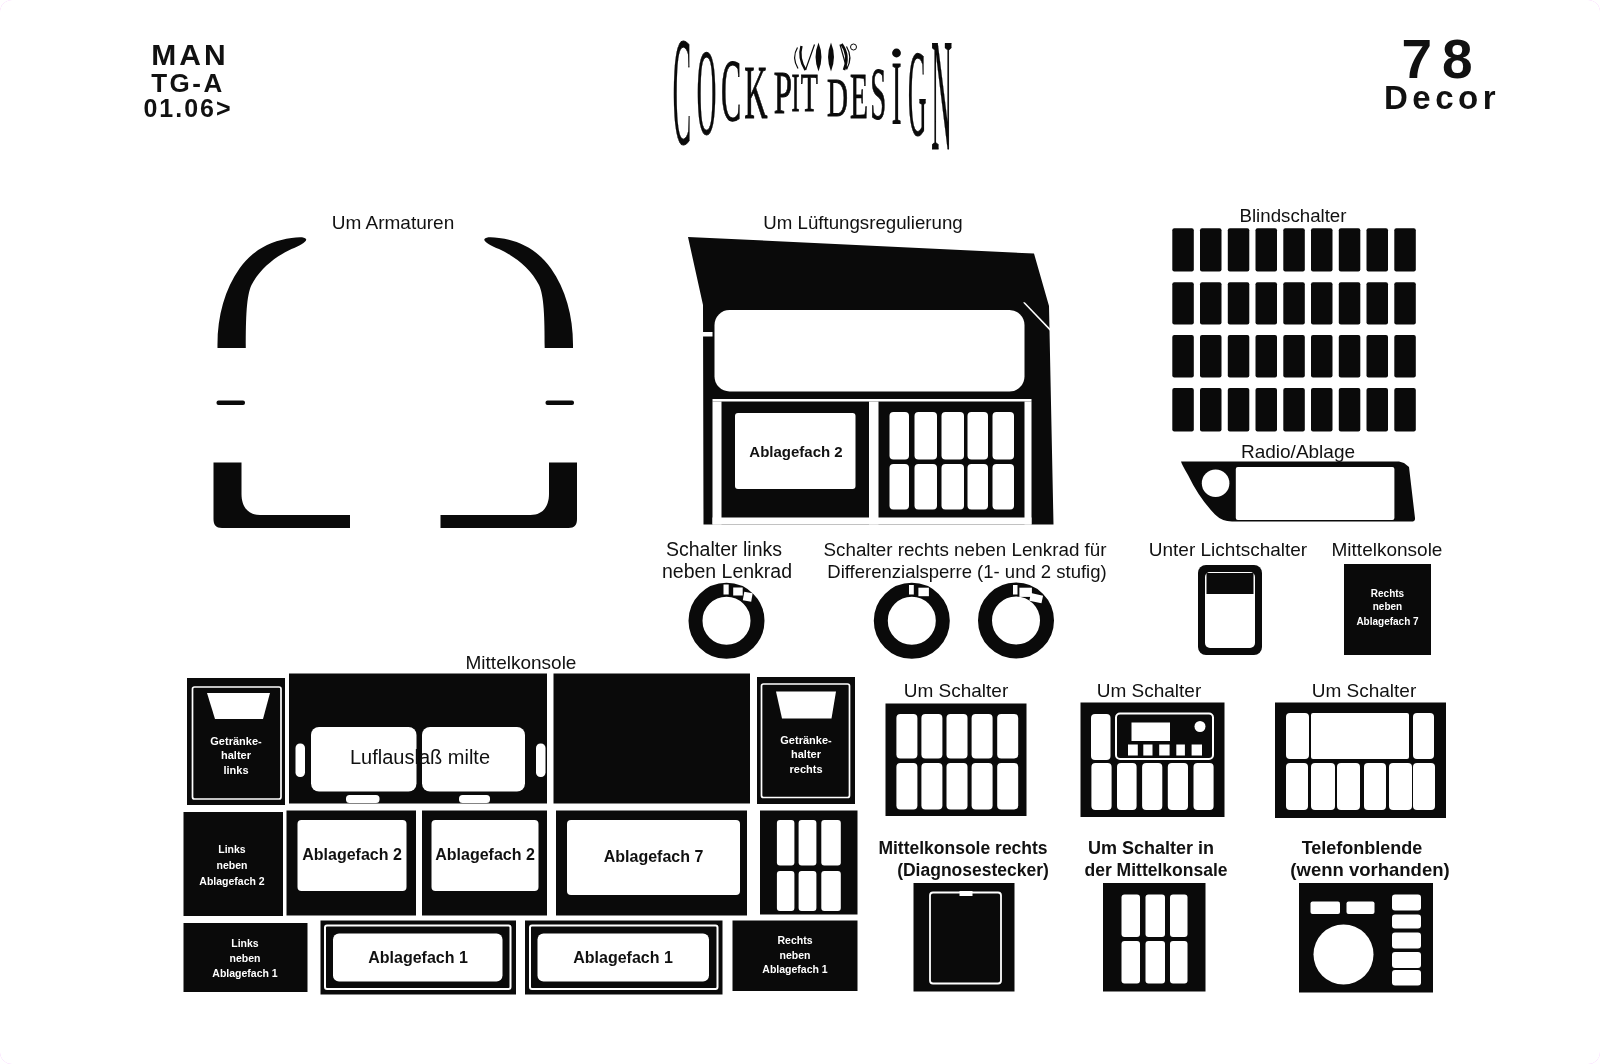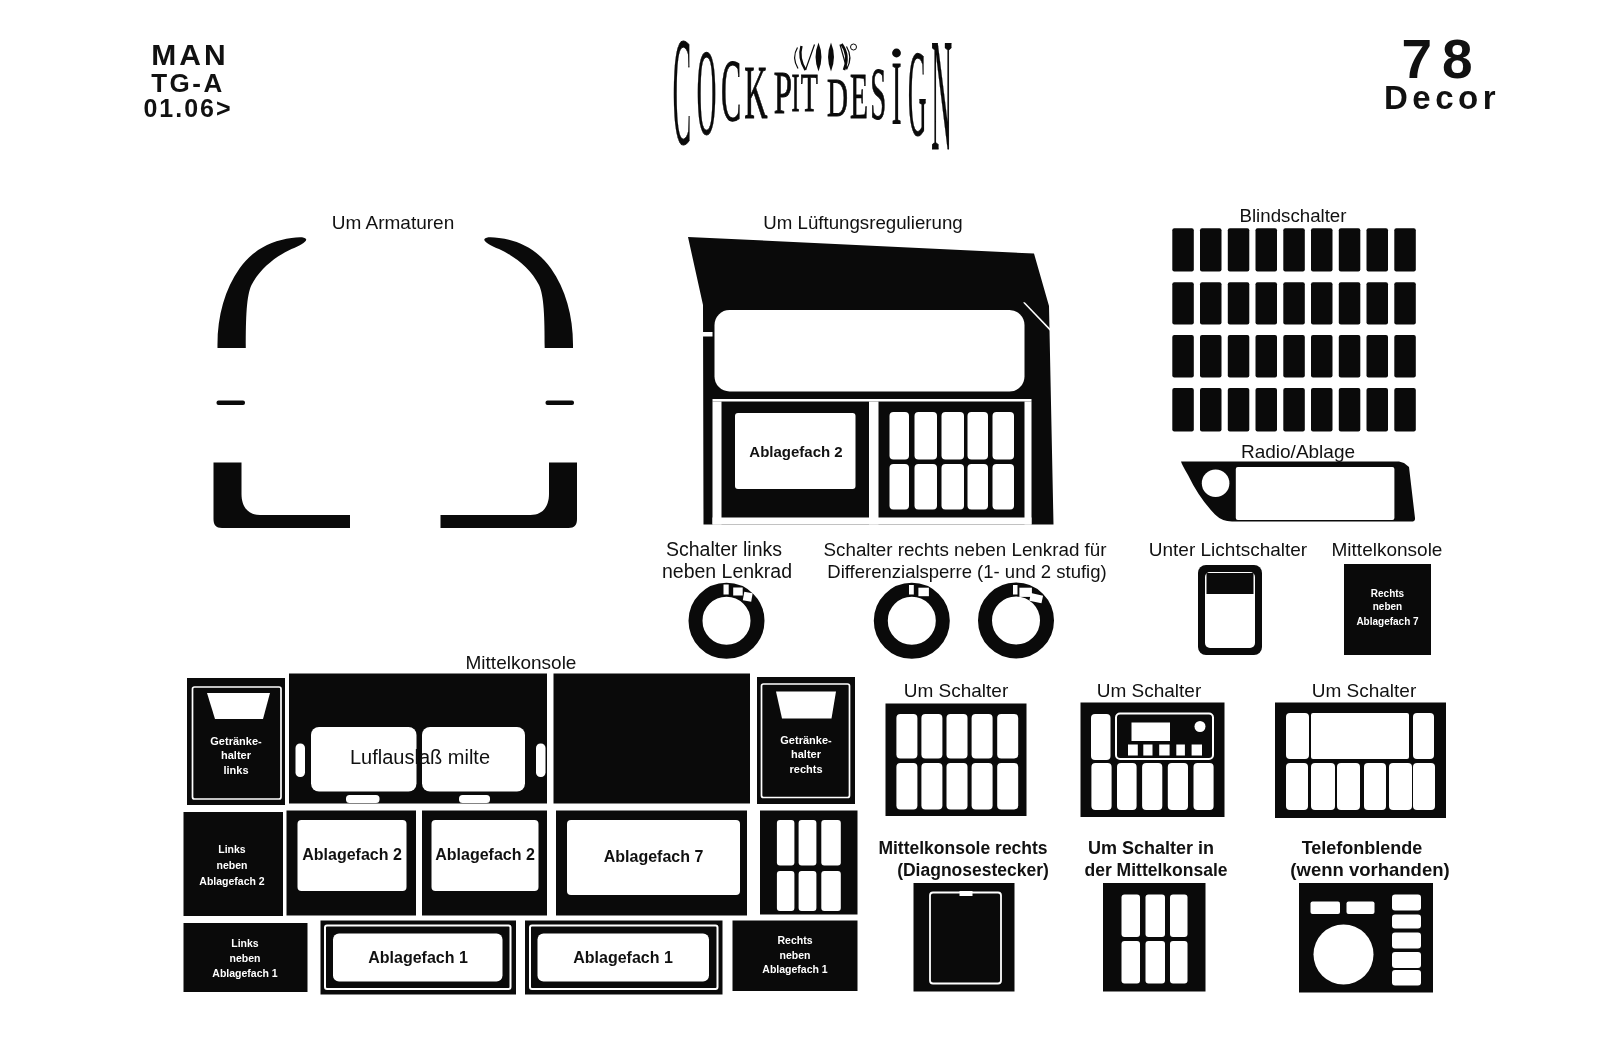--- a/index.html
+++ b/index.html
@@ -1,15 +1,15 @@
 <!DOCTYPE html>
 <html><head><meta charset="utf-8">
 <style>
 html,body{margin:0;padding:0;background:#fff;}
-#page{position:relative;width:1600px;height:1064px;background:#f0abfc;overflow:hidden;}
+#page{position:relative;width:1600px;height:1064px;background:#f0abfc;overflow:hidden;border-radius:12px;}
 </style></head>
 <body>
 <div id="page">
 <svg width="1600" height="1064" viewBox="0 0 1600 1064" style="position:absolute;top:0;left:0">
 <rect x="0" y="0" width="1600" height="1064" fill="#ffffff"></rect>
 <g fill="#111" font-family="Liberation Sans, sans-serif" font-weight="bold" text-anchor="middle">
 <text x="190" y="65" font-size="30" letter-spacing="3">MAN</text>
 <text x="188" y="91.5" font-size="26" letter-spacing="2.5">TG-A</text>
 <text x="188" y="117" font-size="25" letter-spacing="2">01.06&gt;</text>
 <text x="1442" y="78" font-size="55" letter-spacing="10">78</text>

